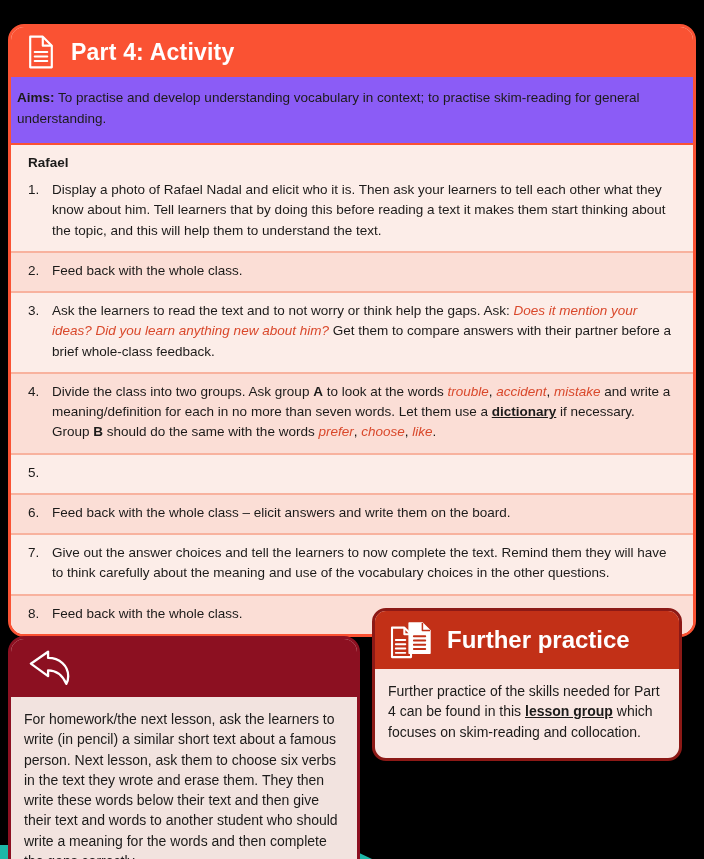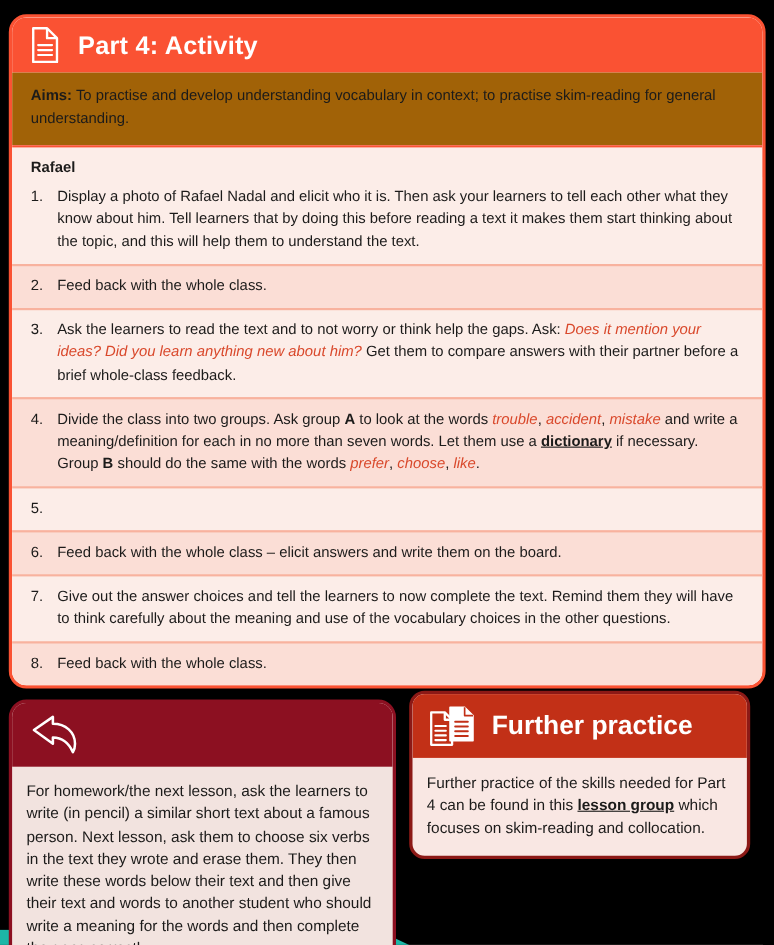--- a/index.html
+++ b/index.html
@@ -15,35 +15,35 @@
   
   .teal-band {
     position:absolute; left:0; bottom:0;
     width:372px; height:14px;
     background:#1db7a7;
     clip-path:polygon(0 0, 92% 0, 100% 100%, 0 100%);
   }
 
   
   .activity-card {
-    position:absolute; left:8px; top:13px; width:688px;
+    position:absolute; left:8px; top:24px; width:688px;
     border:3px solid #fa5233;
     border-radius:16px;
     background:#ffffff;
     overflow:hidden;
   }
   .activity-header {
     background:#fa5233;
     display:flex; align-items:center; gap:16px;
     padding:8px 16px; height:50px;
   }
   .activity-header .hdr-title {
     color:#ffffff; font-size:23px; font-weight:800; letter-spacing:.2px;
   }
-  .intro-section { padding:11px 17px 12px 17px; background:#a16207; }
+  .intro-section { padding:11px 17px 12px 6px; background:#8b5cf6; }
   .intro-section p { font-size:13.5px; line-height:1.52; margin:0 0 10px 0; }
   .intro-section p:last-child { margin-bottom:2px; }
 
   .steps-section {
     border-top:2px solid #fa5233;
     background:#fcede8;
   }
   .steps-heading {
     font-size:13.5px; font-weight:800;
     padding:10px 17px 2px 17px;
@@ -74,21 +74,21 @@
   }
   .follow-up-header {
     background:#8c1021;
     display:flex; align-items:center; gap:16px;
     padding:10px 16px; height:58px;
   }
   .follow-up-header .hdr-title { color:#ffffff; font-size:25px; font-weight:800; }
   .follow-up-body { padding:12px 13px 14px 13px; font-size:14px; line-height:1.45; }
 
   .further-card {
-    position:absolute; left:372px; top:628px; width:310px;
+    position:absolute; left:372px; top:608px; width:310px;
     border:3px solid #8c1916;
     border-radius:14px;
     overflow:hidden;
     background:#f9e7e3;
   }
   .further-header {
     background:#c23017;
     display:flex; align-items:center; gap:14px;
     padding:10px 14px; height:58px;
   }

